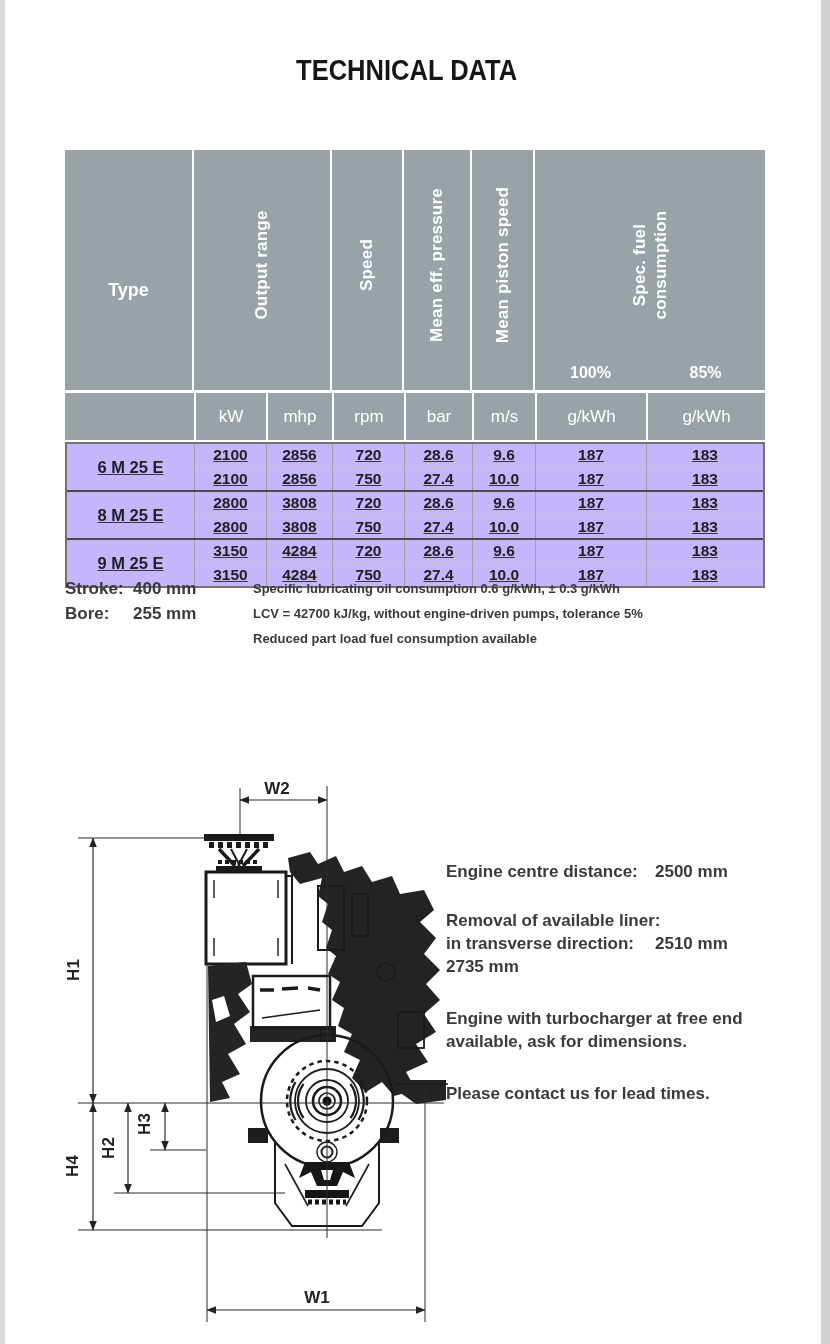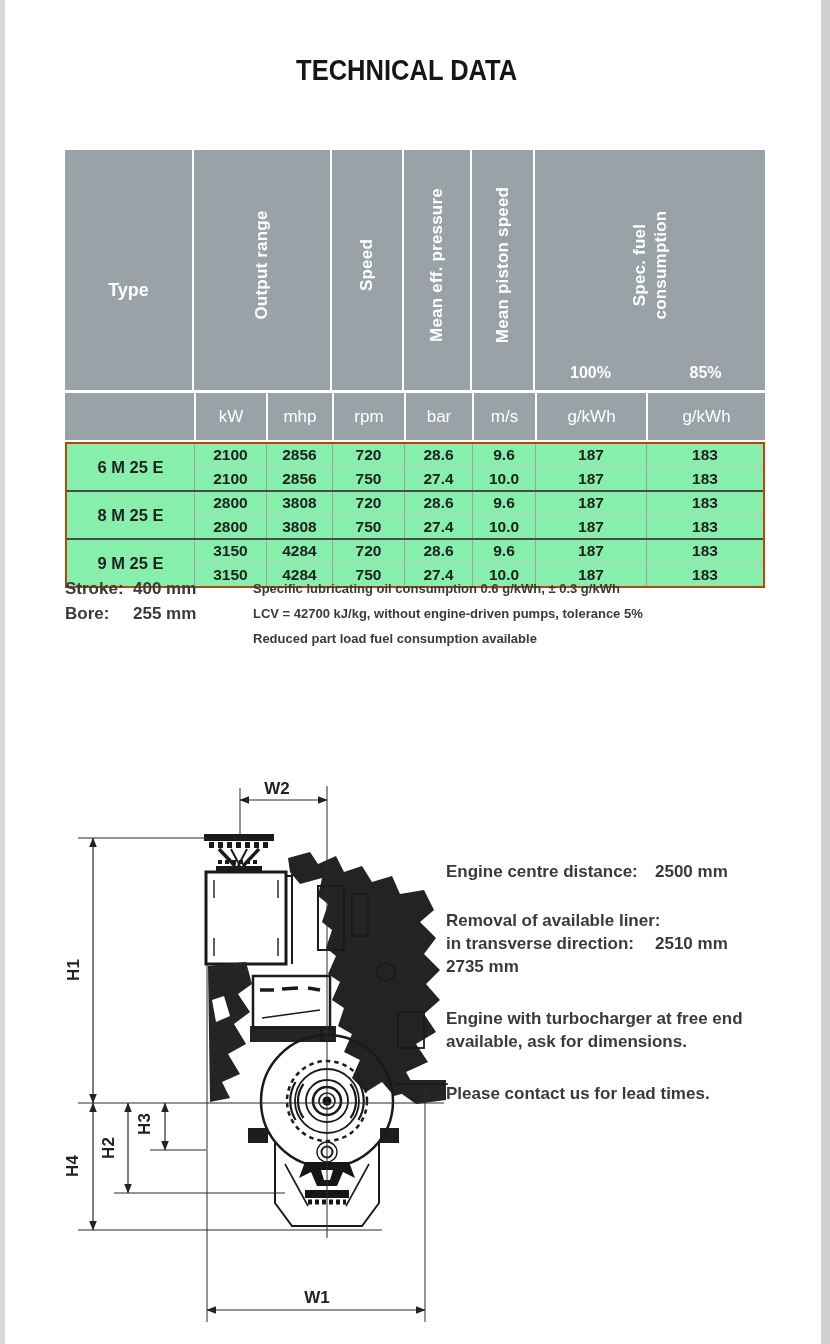--- a/index.html
+++ b/index.html
@@ -34,21 +34,21 @@
   .rot.two span{display:block;}
   .pct{position:absolute;bottom:8px;color:#fff;font-weight:bold;font-size:16px;text-align:center;}
   .p100{left:0;width:111px;}
   .p85{left:111px;width:119px;}
 
   .tunits{display:grid;grid-template-columns:129px 72px 66px 72px 68px 63px 111px 119px;height:47px;margin-top:3px;}
   .uc{background:#99a2a7;border-left:2px solid #fff;display:flex;align-items:center;justify-content:center;
       color:#fff;font-weight:normal;font-size:17px;}
   .uc:first-child{border-left:none;}
 
-  .tdata{border:2px solid #c2410c;margin-top:2px;background:#86efac;}
+  .tdata{border:2px solid #737373;margin-top:2px;background:#c4b5fd;text-decoration:underline;}
   .tgroup{display:grid;grid-template-columns:127px 72px 66px 72px 68px 63px 111px 1fr;grid-auto-rows:23px;}
   .tgroup + .tgroup{border-top:2px solid #4a4a4a;}
   .cell{display:flex;align-items:center;justify-content:center;font-size:15.5px;font-weight:bold;color:#212121;}
   .cell.type{grid-row:1 / span 2;font-size:16.5px;}
   .cell.v{border-left:1px solid #9aa0a0;}
   .cell.r0{border-bottom:1px solid #c2c6c6;}
   .cell.type{border-bottom:none;}
 
   
   .specs{position:absolute;left:65px;top:576px;font-size:17px;font-weight:bold;line-height:25px;color:#3a3a3a;}

